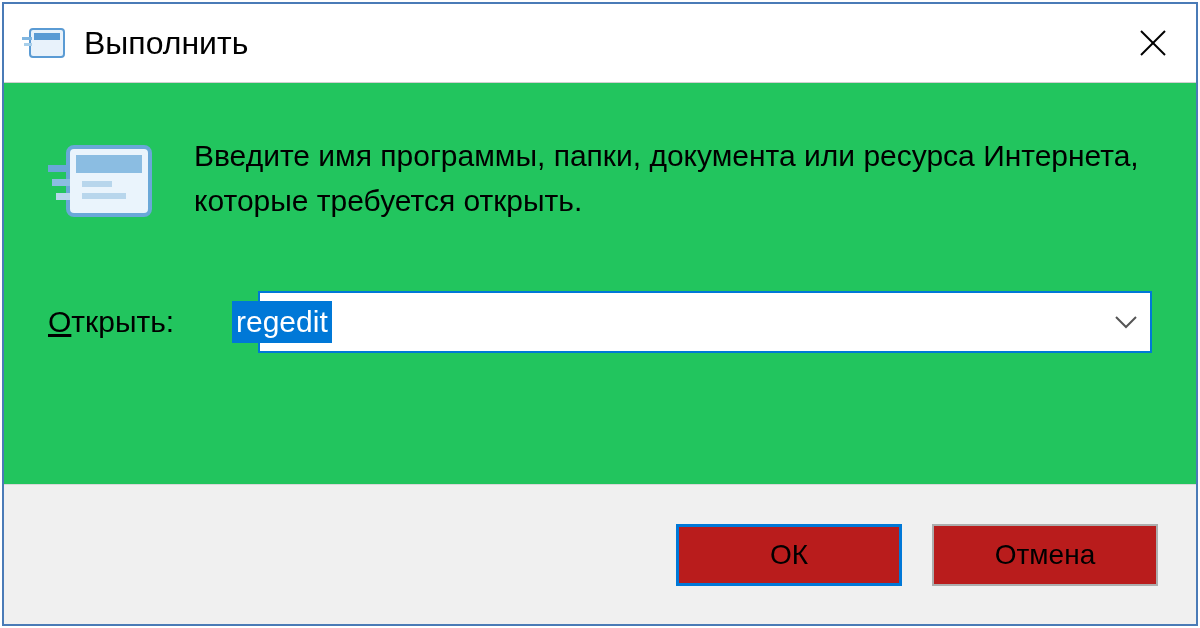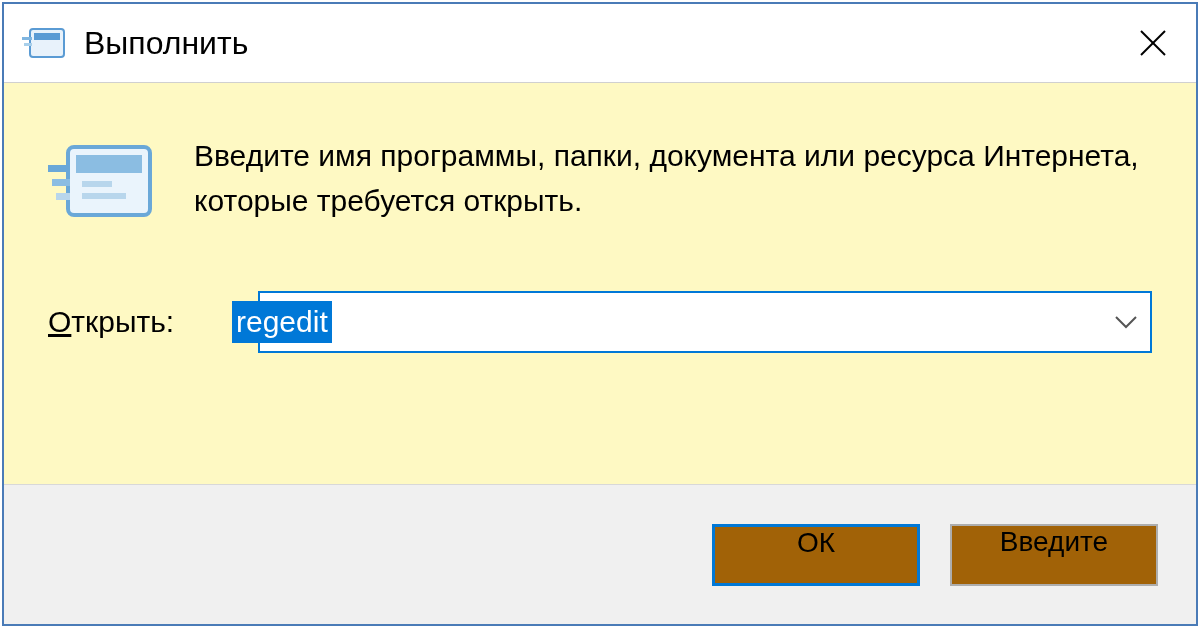--- a/index.html
+++ b/index.html
@@ -46,21 +46,21 @@
       cursor: pointer;
     }
     .close-btn svg { width: 28px; height: 28px; }
     .separator {
       height: 1px;
       background: #d0d0d0;
     }
     .content {
       flex: 1;
       padding: 48px 44px 0 44px;
-      background: #fef9c3;
+      background: #22c55e;
       display: flex;
       flex-direction: column;
     }
     .description-row {
       display: flex;
       align-items: flex-start;
       gap: 38px;
       margin-bottom: 64px;
     }
     .run-icon {
@@ -127,28 +127,29 @@
       height: 140px;
       background: #f0f0f0;
       border-top: 1px solid #d8d8d8;
       display: flex;
       align-items: center;
       justify-content: flex-end;
       padding: 0 38px;
       gap: 30px;
     }
     .btn {
-      width: 208px;
+      width: 226px;
       height: 62px;
       font-size: 28px;
       font-family: inherit;
-      background: #a16207;
+      background: #b91c1c;
       border: 2px solid #adadad;
       cursor: pointer;
       display: flex;
+      align-items: center;
       justify-content: center;
       color: #000;
     }
     .btn.default {
       border: 3px solid #0078d7;
     }
     .btn .underline { text-decoration: underline; }
   </style>
 </head>
 <body>
@@ -203,17 +204,17 @@
         </div>
       </div>
     </div>
   </div>
 
   <div class="footer">
     <button class="btn default">
       <span>ОК</span>
     </button>
     <button class="btn">
-      <span>Введите</span>
+      <span>Отмена</span>
     </button>
   </div>
 
 </div>
 
 </body></html>

